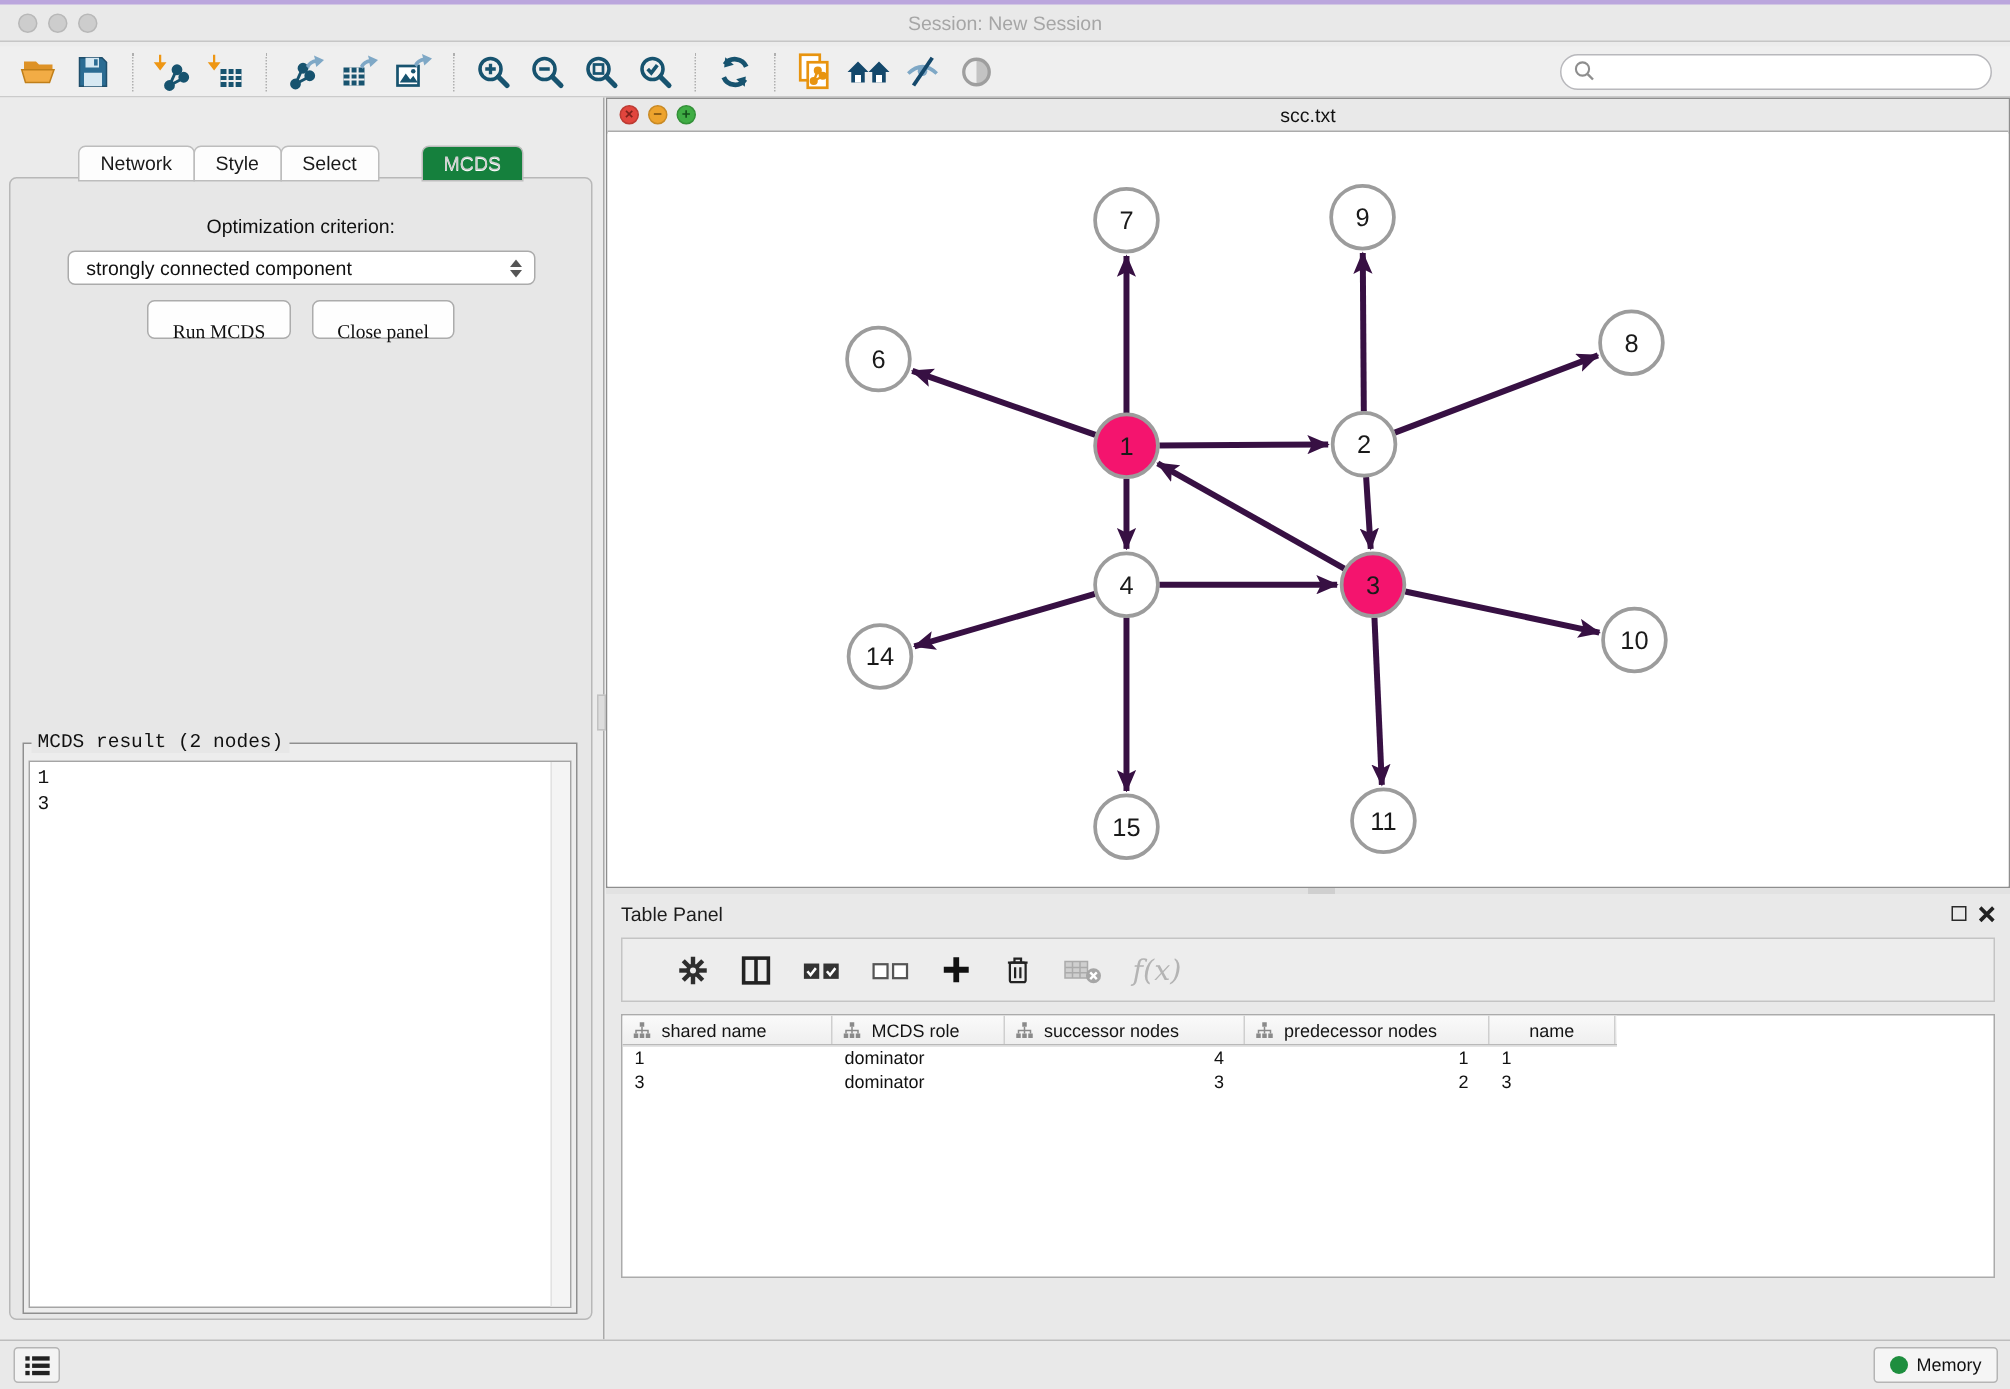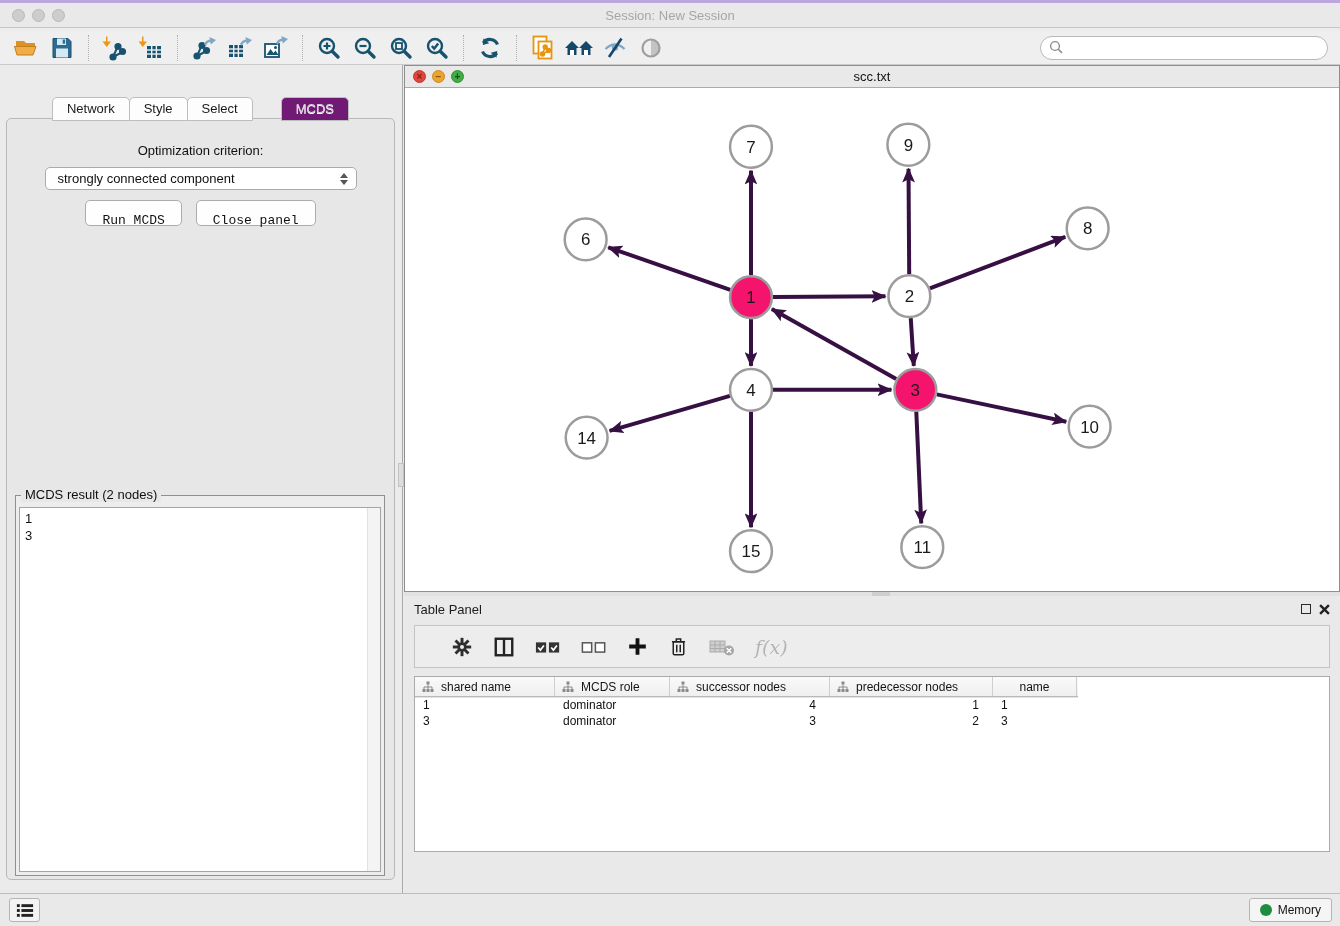--- a/index.html
+++ b/index.html
@@ -34,34 +34,34 @@
     border-right:1px solid #A9A9A9; }
   .panel-header { height:26px; display:flex; align-items:center; padding:0 10px; }
   .panel-title { font-size:13px; color:#1C1C1C; }
   .panel-hdr-icons { margin-left:auto; display:flex; gap:8px; align-items:center; }
   .float-ico { width:10px; height:10px; border:1.6px solid #2A2A2A; }
   .vgrip { position:absolute; left:398px; top:398px; width:6px; height:24px; background:#DDD;
     border:1px solid #C2C2C2; }
   .cp-tabs { position:absolute; top:32px; left:0; right:0; display:flex; justify-content:center; z-index:3; }
   .tab { padding:3px 14px 4px; background:#FDFDFD; border:1px solid #BDBDBD; margin-left:-1px;
     font-size:13px; color:#1A1A1A; border-radius:5px 5px 0 0; margin-bottom:-1px; }
-  .tab.active { background:#701a75; color:#CFCFCF; text-shadow:0 1px 0 #FFF;margin-left:28px; }
+  .tab.active { background:#15803d; color:#CFCFCF; text-shadow:0 1px 0 #FFF;margin-left:28px; }
   .cp-content { position:absolute; top:53px; left:6px; right:7px; bottom:13px; background:#E7E7E7;
     border:1px solid #B8B8B8; border-radius:5px; z-index:2; }
   .opt-label { margin-top:24px; text-align:center; font-size:13px; color:#101010; }
   .dropdown { margin:9px auto 0; width:312px; height:23px; background:#FFF; border:1px solid #ABABAB;
     border-radius:5px; display:flex; align-items:center; padding:0 8px 0 12px; font-size:13px; color:#101010; }
   .dd-arrows { margin-left:auto; display:flex; flex-direction:column; gap:2px; }
   .dd-arrows i { width:0; height:0; border-left:4px solid transparent; border-right:4px solid transparent; }
   .dd-up { border-bottom:5px solid #555; } .dd-dn { border-top:5px solid #555; }
   .btn-row { display:flex; justify-content:center; gap:14px; margin-top:10px; }
   .btn { height:23px; padding:12px 16px; background:#FEFEFE; border:1px solid #ACACAC; border-radius:5px;
-    font-size:13px; color:#101010; font-family:Liberation Mono, monospace; }
+    font-size:13px; color:#101010; font-family:Liberation Serif, serif; }
   .result-box { position:absolute; left:8px; right:9px; top:376px; bottom:3px;
-    border:1px solid #8F8F8F; background:#EDEDED; }
+    border:1px solid #8F8F8F; background:#EDEDED;font-family:Liberation Mono, monospace; }
   .result-legend { position:absolute; top:-9px; left:5px; background:#E7E7E7; padding:0 4px;
     font-size:13px; color:#101010; }
   .result-inner { position:absolute; top:11px; left:3px; right:3px; bottom:3px; background:#FFF;
     border:1px solid #A5A5A5; }
   .result-text { position:absolute; top:0; left:0; right:14px; bottom:0; padding:2px 5px;
     font-size:13px; line-height:17px; color:#111; white-space:pre; overflow:hidden; }
   .result-scroll { position:absolute; top:0; right:0; width:13px; bottom:0; background:#F4F4F4;
     border-left:1px solid #E2E2E2; }
   
   .right-col { position:absolute; left:404px; top:0; right:0; bottom:0; }

